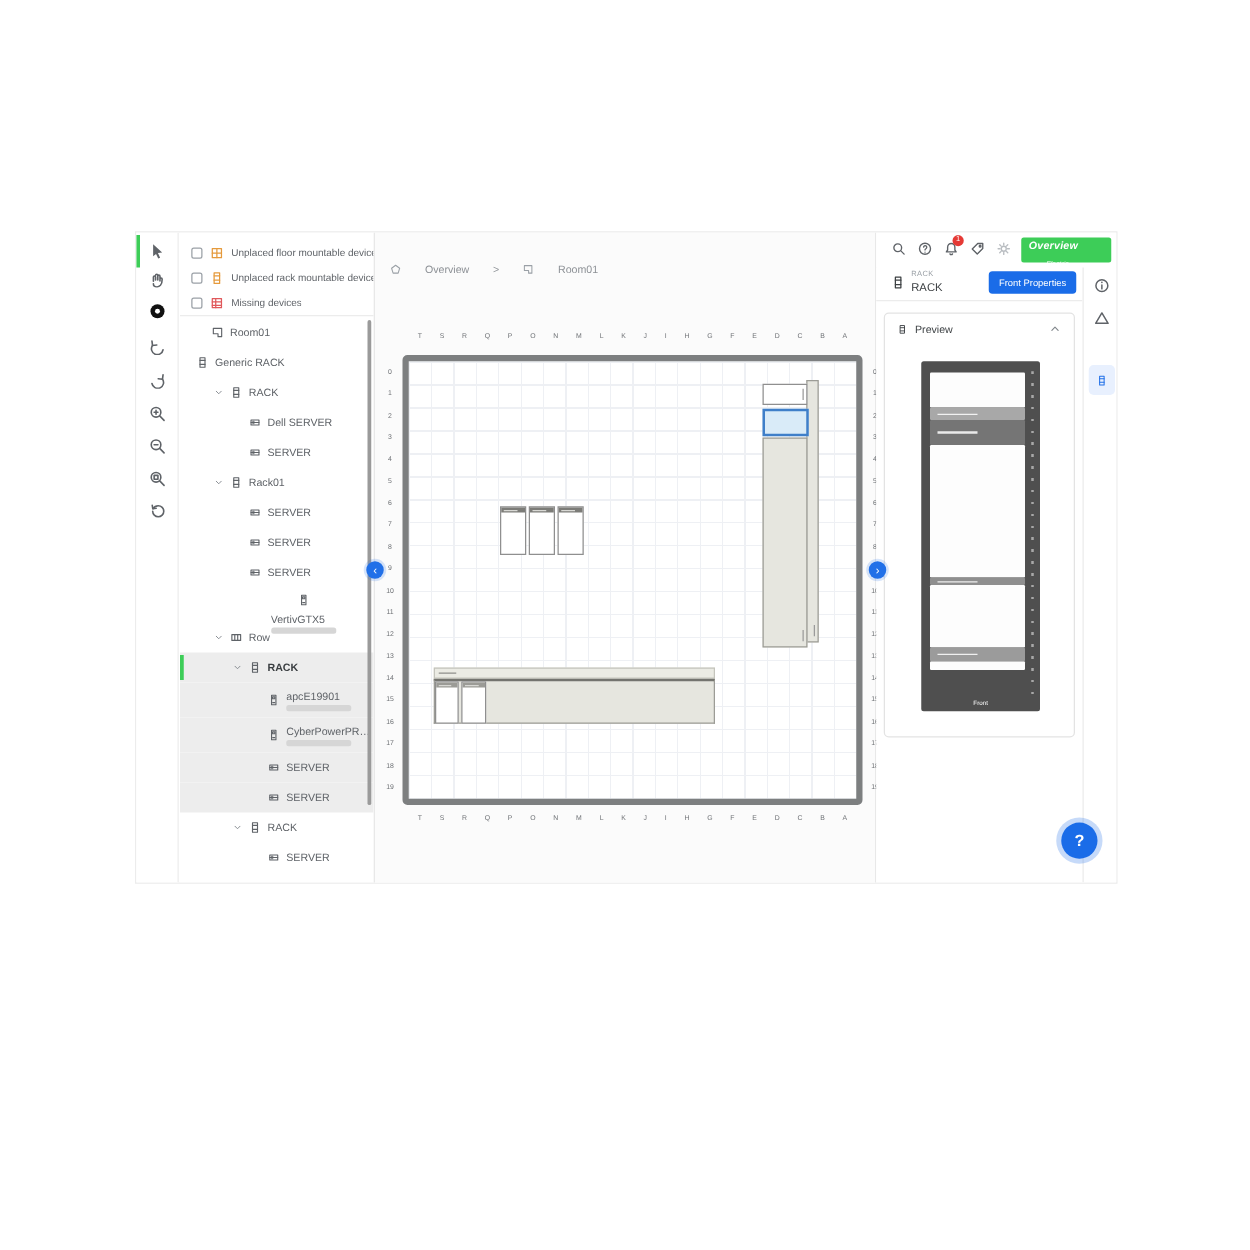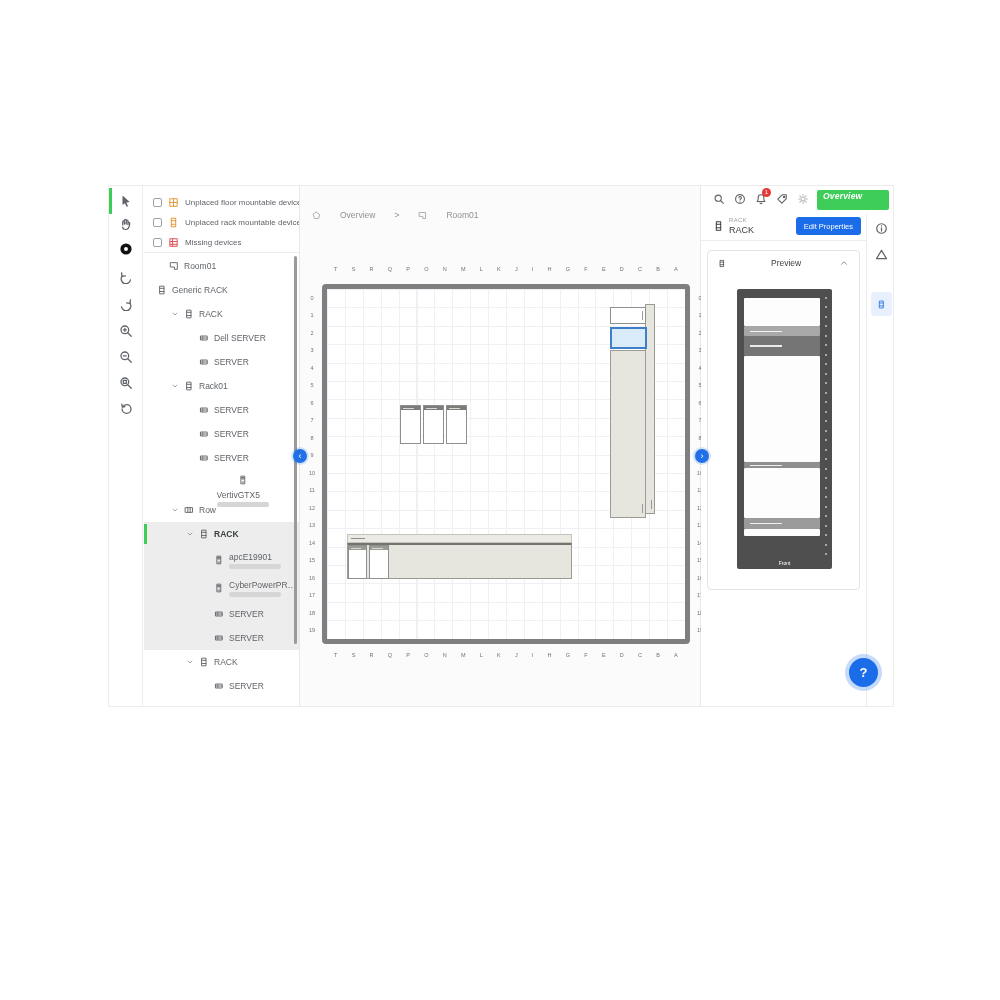--- a/index.html
+++ b/index.html
@@ -66,21 +66,21 @@
   
   #inspector { position:absolute; left:592px; top:28px; width:165px; bottom:0; background:#fff; }
   #insp-head { position:absolute; left:0; top:0; width:100%; height:27px; border-bottom:1px solid #ececec; }
   #insp-rack-ic { position:absolute; left:12px; top:3px; width:11px; height:18px; color:#3c4043; }
   #insp-eyebrow { position:absolute; left:28px; top:3px; font-size:6px; color:#9aa0a6; letter-spacing:.3px; }
   #insp-title { position:absolute; left:28px; top:11px; font-size:9px; color:#3c4043; }
   #edit-btn { position:absolute; right:5px; top:3px; height:18px; padding:0 8px; background:#1A6CE8; color:#fff; border:none; border-radius:3px; font-size:7.5px; font-family:inherit; cursor:pointer; }
   #preview-card { position:absolute; left:6px; top:36px; width:153px; height:340px; border:1px solid #e3e3e3; border-radius:4px; background:#fff; }
   #preview-head { position:absolute; left:0; top:0; width:100%; height:24px; display:flex; align-items:center; gap:6px; padding:0 10px; }
   #preview-rack-ic { width:8px; height:13px; color:#3c4043; flex:0 0 auto; }
-  #preview-title { font-size:8.5px; color:#3f4346; flex:1;margin-left:39px; }
+  #preview-title { font-size:8.5px; color:#3f4346; flex:1; }
   #preview-collapse { width:10px; height:10px; color:#80868b; cursor:pointer; flex:0 0 auto; }
 
   
   #prack { position:absolute; left:29px; top:38px; width:95px; height:280px; background:#4f4f4f; border-radius:2px; padding:5px 12px 5px 7px; display:flex; flex-direction:column; }
   #prack .slot { background:#fdfdfd; border-radius:1px; }
   #prack .dev { position:relative; border-radius:1px; }
   #prack .dev::after { content:""; position:absolute; left:8%; top:45%; width:42%; height:1.5px; background:rgba(255,255,255,.85); }
   #prack-rail { position:absolute; right:5px; top:8px; bottom:8px; width:2px; background:repeating-linear-gradient(to bottom, #a8a8a8 0 2px, transparent 2px 9.5px); }
   #prack-front { position:absolute; bottom:3px; left:0; right:0; text-align:center; font-size:5px; color:#fff; }
 
@@ -606,21 +606,21 @@
     <div id="inspector">
       <div id="insp-head">
         <span id="insp-rack-ic">
             <svg viewBox="0 0 12 12" fill="none" stroke="currentColor" stroke-width="1.1" stroke-linecap="round" stroke-linejoin="round">
               <rect x="3.6" y="1.4" width="4.8" height="9.2"></rect>
               <path d="M3.6 4 H8.4 M3.6 7.8 H8.4"></path>
             </svg>
           </span>
         <div id="insp-eyebrow">RACK</div>
         <div id="insp-title">RACK</div>
-        <button id="edit-btn">Edit Properties</button>
+        <button id="edit-btn">Front Properties</button>
       </div>
       <div id="preview-card">
         <div id="preview-head">
           <span id="preview-rack-ic">
               <svg viewBox="0 0 12 12" fill="none" stroke="currentColor" stroke-width="1.1" stroke-linecap="round" stroke-linejoin="round">
                 <rect x="3.6" y="1.4" width="4.8" height="9.2"></rect>
                 <path d="M3.6 4 H8.4 M3.6 7.8 H8.4"></path>
               </svg>
             </span>
           <span id="preview-title">Preview</span>

